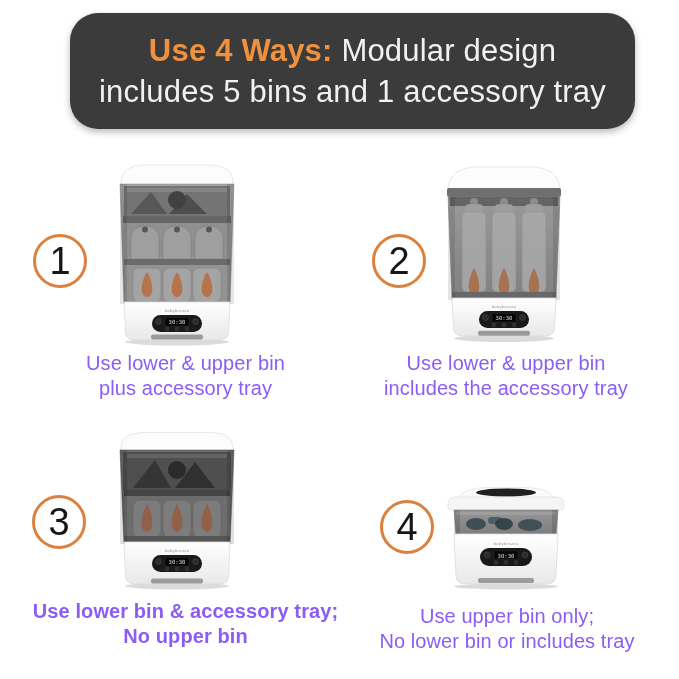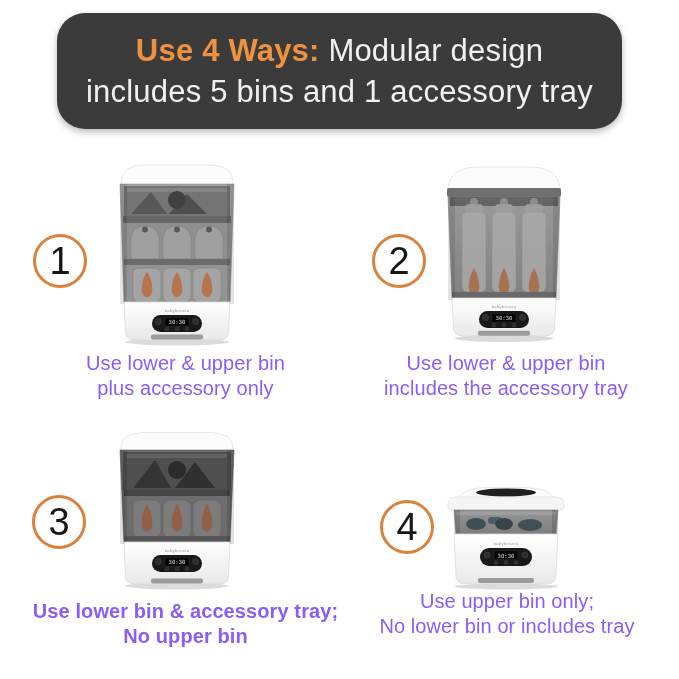--- a/index.html
+++ b/index.html
@@ -7,21 +7,21 @@
     position: relative;
     width: 679px;
     height: 679px;
     background: #ffffff;
     font-family: "Liberation Sans", sans-serif;
     overflow: hidden;
   }
   
   .banner {
     position: absolute;
-    left: 57px; top: 13px;
+    left: 70px; top: 13px;
     width: 565px; height: 116px;
     background: #3b3b3b;
     border-radius: 28px;
     box-shadow: 0 3px 7px rgba(0,0,0,0.28);
     display: flex;
     flex-direction: column;
     justify-content: center;
     align-items: center;
     text-align: center;
   }
@@ -78,21 +78,21 @@
     position: absolute;
     text-align: center;
     color: #8b5cf6;
     font-size: 20px;
     line-height: 25px;
     letter-spacing: 0.1px;
   }
   #caption-1 { left: 33px;  top: 351px; width: 305px; }
   #caption-2 { left: 350px; top: 351px; width: 312px; }
   #caption-3 { left: 28px;  top: 599px; width: 315px; font-weight: bold; }
-  #caption-4 { left: 348px; top: 589px; width: 318px; }
+  #caption-4 { left: 348px; top: 604px; width: 318px; }
 </style>
 </head>
 <body>
 
 <div class="stage">
 
   <div class="banner">
     <div class="banner-line"><span class="banner-highlight">Use 4 Ways:</span><span> Modular design</span></div>
     <div class="banner-line">includes 5 bins and 1 accessory tray</div>
   </div>
@@ -286,21 +286,21 @@
       <text x="64" y="73.6" text-anchor="middle" class="lcd-text">30:30</text>
       <circle cx="54" cy="78.5" r="2" fill="#2c2c2c" stroke="#4d4d4d" stroke-width="0.4"></circle>
       <circle cx="64" cy="78.5" r="2" fill="#2c2c2c" stroke="#4d4d4d" stroke-width="0.4"></circle>
       <circle cx="74" cy="78.5" r="2" fill="#2c2c2c" stroke="#4d4d4d" stroke-width="0.4"></circle>
       <rect x="36" y="94" width="56" height="5" rx="2" fill="#9b9b9b"></rect>
     </svg>
   </div>
 
   <div class="caption" id="caption-1">
     <div>Use lower &amp; upper bin</div>
-    <div>plus accessory only</div>
+    <div>plus accessory tray</div>
   </div>
   <div class="caption" id="caption-2">
     <div>Use lower &amp; upper bin</div>
     <div>includes the accessory tray</div>
   </div>
   <div class="caption" id="caption-3">
     <div>Use lower bin &amp; accessory tray;</div>
     <div>No upper bin</div>
   </div>
   <div class="caption" id="caption-4">

